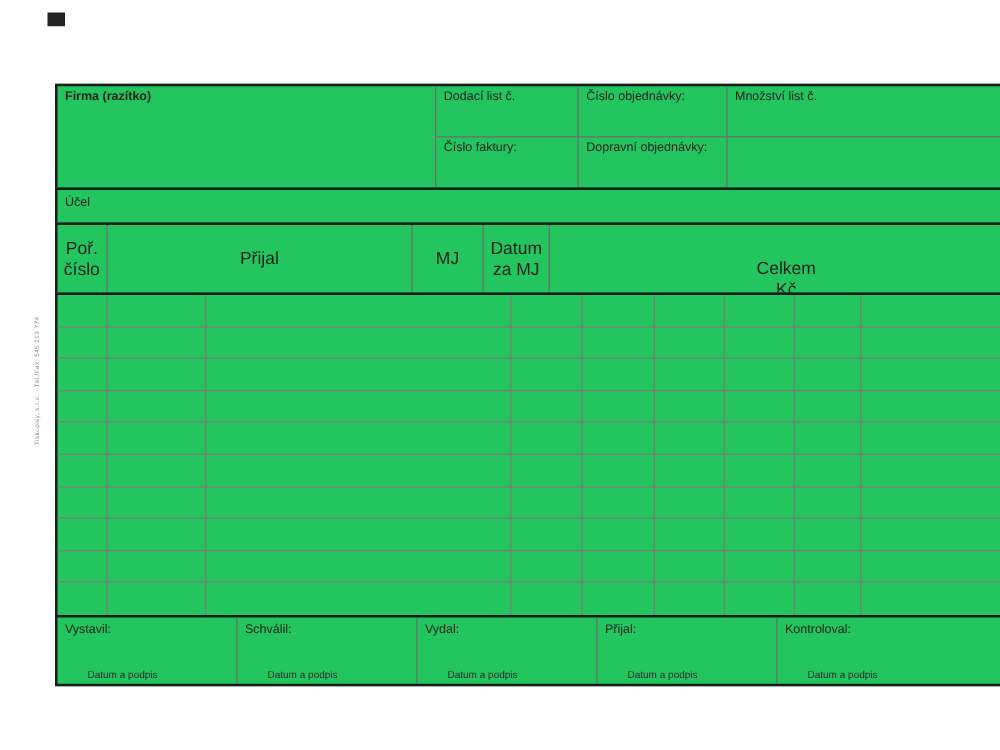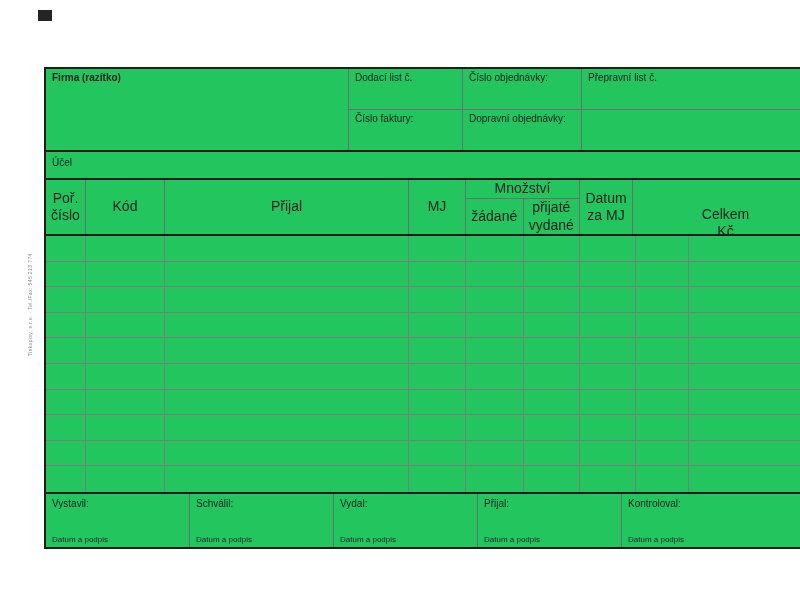--- a/index.html
+++ b/index.html
@@ -52,63 +52,54 @@
     grid-auto-rows:1fr;
   }
   .tcell { border-right:1px solid #7c7c7c; border-bottom:1px solid #7c7c7c; }
   .tcell:nth-child(9n) { border-right:none; }
   .tcell:nth-last-child(-n+9) { border-bottom:none; }
 
   
   .tfoot { top:492px; height:57px; display:grid; grid-template-columns:144px 144px 144px 144px 1fr; }
   .fcell { position:relative; border-right:1px solid #6e6e6e; box-sizing:border-box; padding:4px 6px; font-size:10px; }
   .fcell:last-child { border-right:none; }
-  .fsub { position:absolute; left:6px; bottom:3px; font-size:8px; color:#2a2a2a; }
+  .fsub { position:absolute; left:24px; bottom:3px; font-size:8px; color:#2a2a2a; }
 </style>
 </head>
 <body>
 
 <div class="page">
 
   <div class="corner-mark"></div>
 
   <div class="side-imprint">Tiskopisy, s.r.o. · Tel./Fax: 545 213 774</div>
 
 
   <div class="box header-box">
     <div class="firma-cell">
       <span>Firma (razítko)</span>
     </div>
     <div class="header-grid">
       <div class="hcell"><span>Dodací list č.</span></div>
       <div class="hcell"><span>Číslo objednávky:</span></div>
-      <div class="hcell"><span>Přepravní list č.</span></div>
+      <div class="hcell"><span>Množství list č.</span></div>
       <div class="hcell"><span>Číslo faktury:</span></div>
       <div class="hcell"><span>Dopravní objednávky:</span></div>
     </div>
   </div>
 
   <div class="box ucel-row">
     <span>Účel</span>
   </div>
 
   <div class="box thead">
     <div class="th" style="width:40px">Poř.
 číslo</div>
-    <div class="th" style="width:79px">Kód</div>
     <div class="th" style="width:244px">Přijal</div>
     <div class="th" style="width:57px">MJ</div>
-    <div class="th-group" style="width:114px">
-      <div class="th-group-top">Množství</div>
-      <div class="th-group-bottom">
-        <div class="th-sub" style="width:58px">žádané</div>
-        <div class="th-sub" style="width:56px">přijaté
-vydané</div>
-      </div>
-    </div>
     <div class="th" style="width:53px">Datum
 za MJ</div>
     <div class="th last" style="flex:1">Celkem
 Kč</div>
   </div>
 
   <div class="box tbody">
       <div class="tcell"></div>
       <div class="tcell"></div>
       <div class="tcell"></div>

